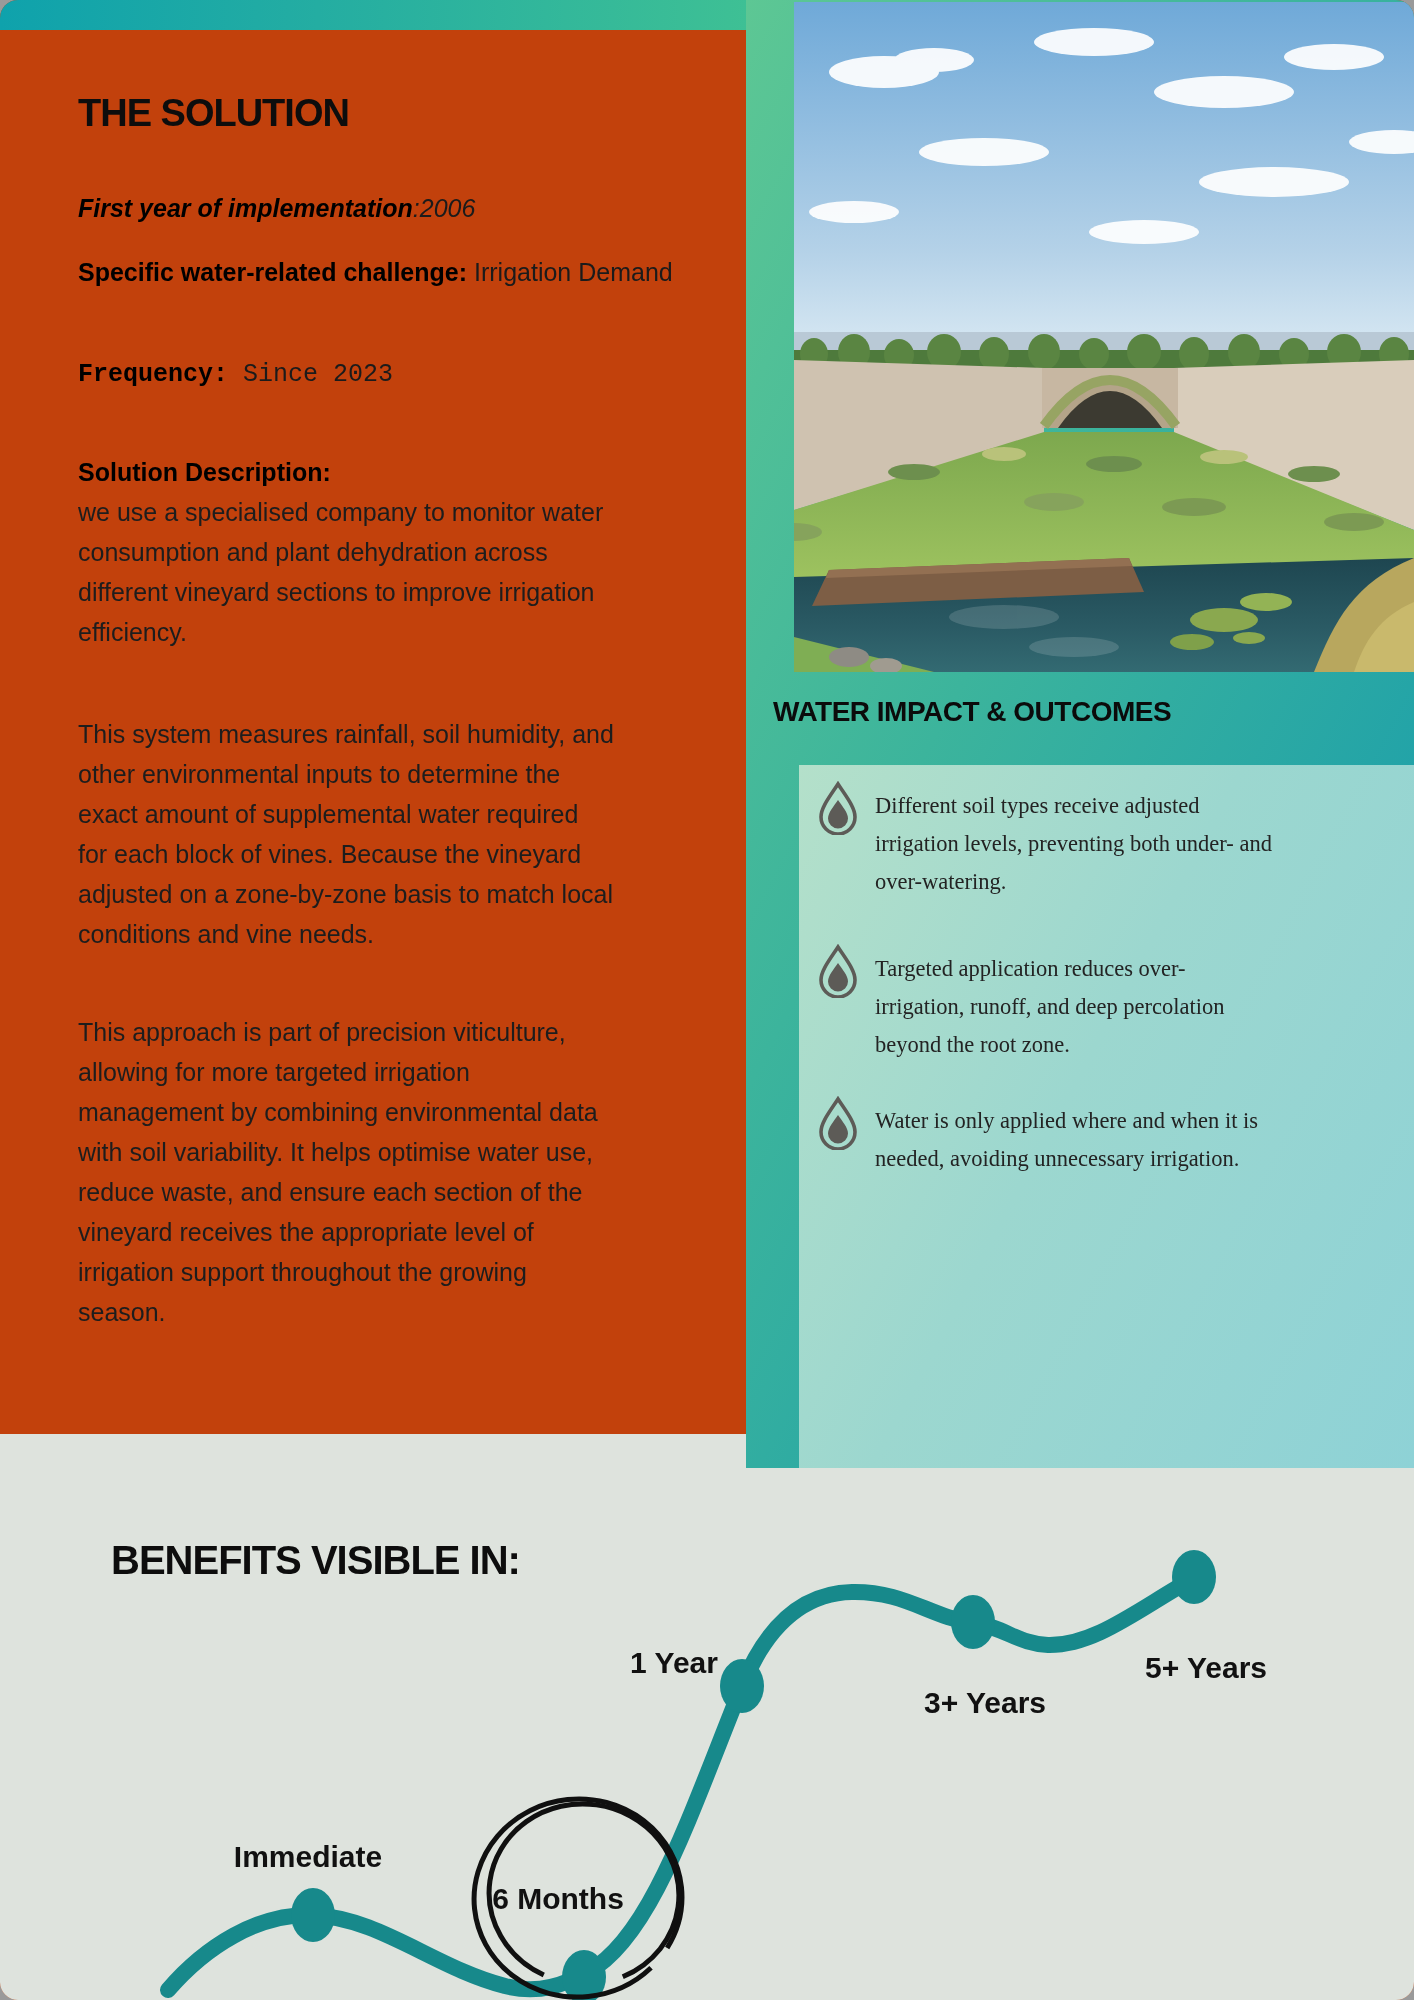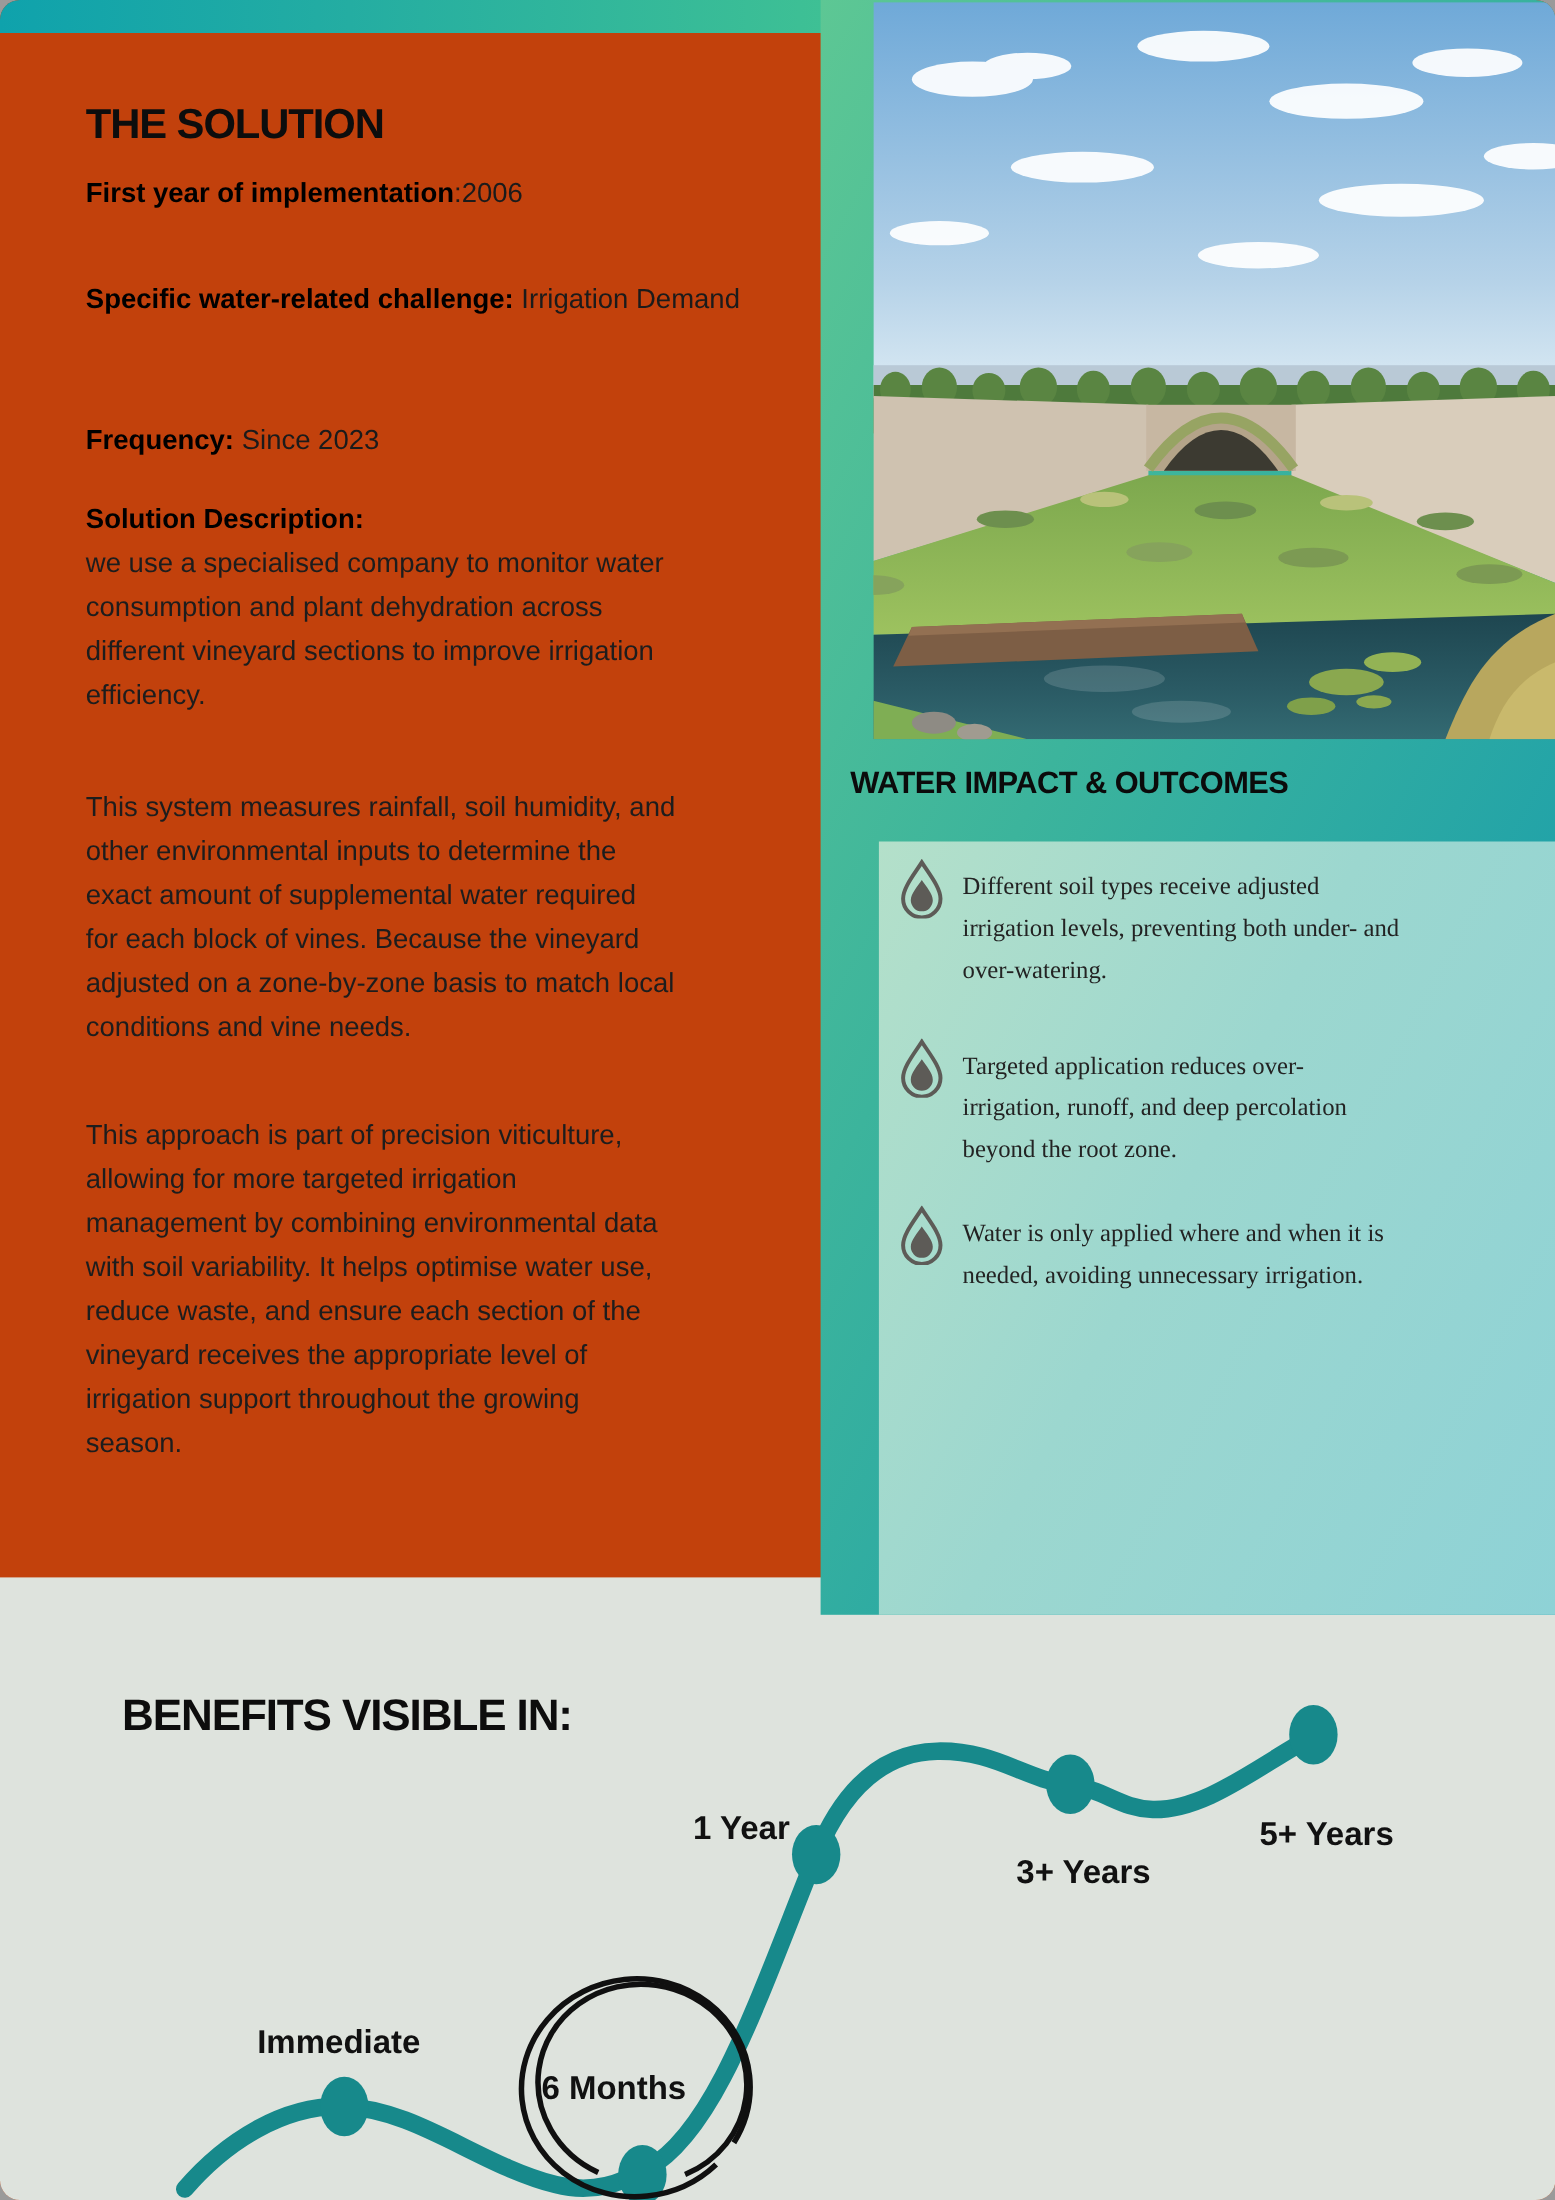--- a/index.html
+++ b/index.html
@@ -139,27 +139,27 @@
     <polygon points="0,635 140,670 0,670" fill="#7fae54"></polygon>
     <g fill="#8e8b84">
       <ellipse cx="55" cy="655" rx="20" ry="10"></ellipse>
         <ellipse cx="92" cy="664" rx="16" ry="8" fill="#a09b90"></ellipse>
     </g>
   </svg>
 
   <div id="left-col" class="abs">
     <div class="sol-title">THE SOLUTION</div>
 
-    <div class="field" style="top:156px;">
+    <div class="field" style="top:188px;font-style:italic;">
       <b>First year of implementation</b><span>:2006</span>
     </div>
     <div class="field" style="top:252px;">
       <b>Specific water-related challenge:</b><span> Irrigation Demand</span>
     </div>
-    <div class="field" style="top:380px;">
+    <div class="field" style="top:355px;font-family:Liberation Mono, monospace;">
       <b>Frequency:</b><span> Since 2023</span>
     </div>
     <div class="field" style="top:452px;">
       <b>Solution Description:</b>
     </div>
 
     <div class="para" style="top:492px;">
       <div>we use a specialised company to monitor water</div>
       <div>consumption and plant dehydration across</div>
       <div>different vineyard sections to improve irrigation</div>

